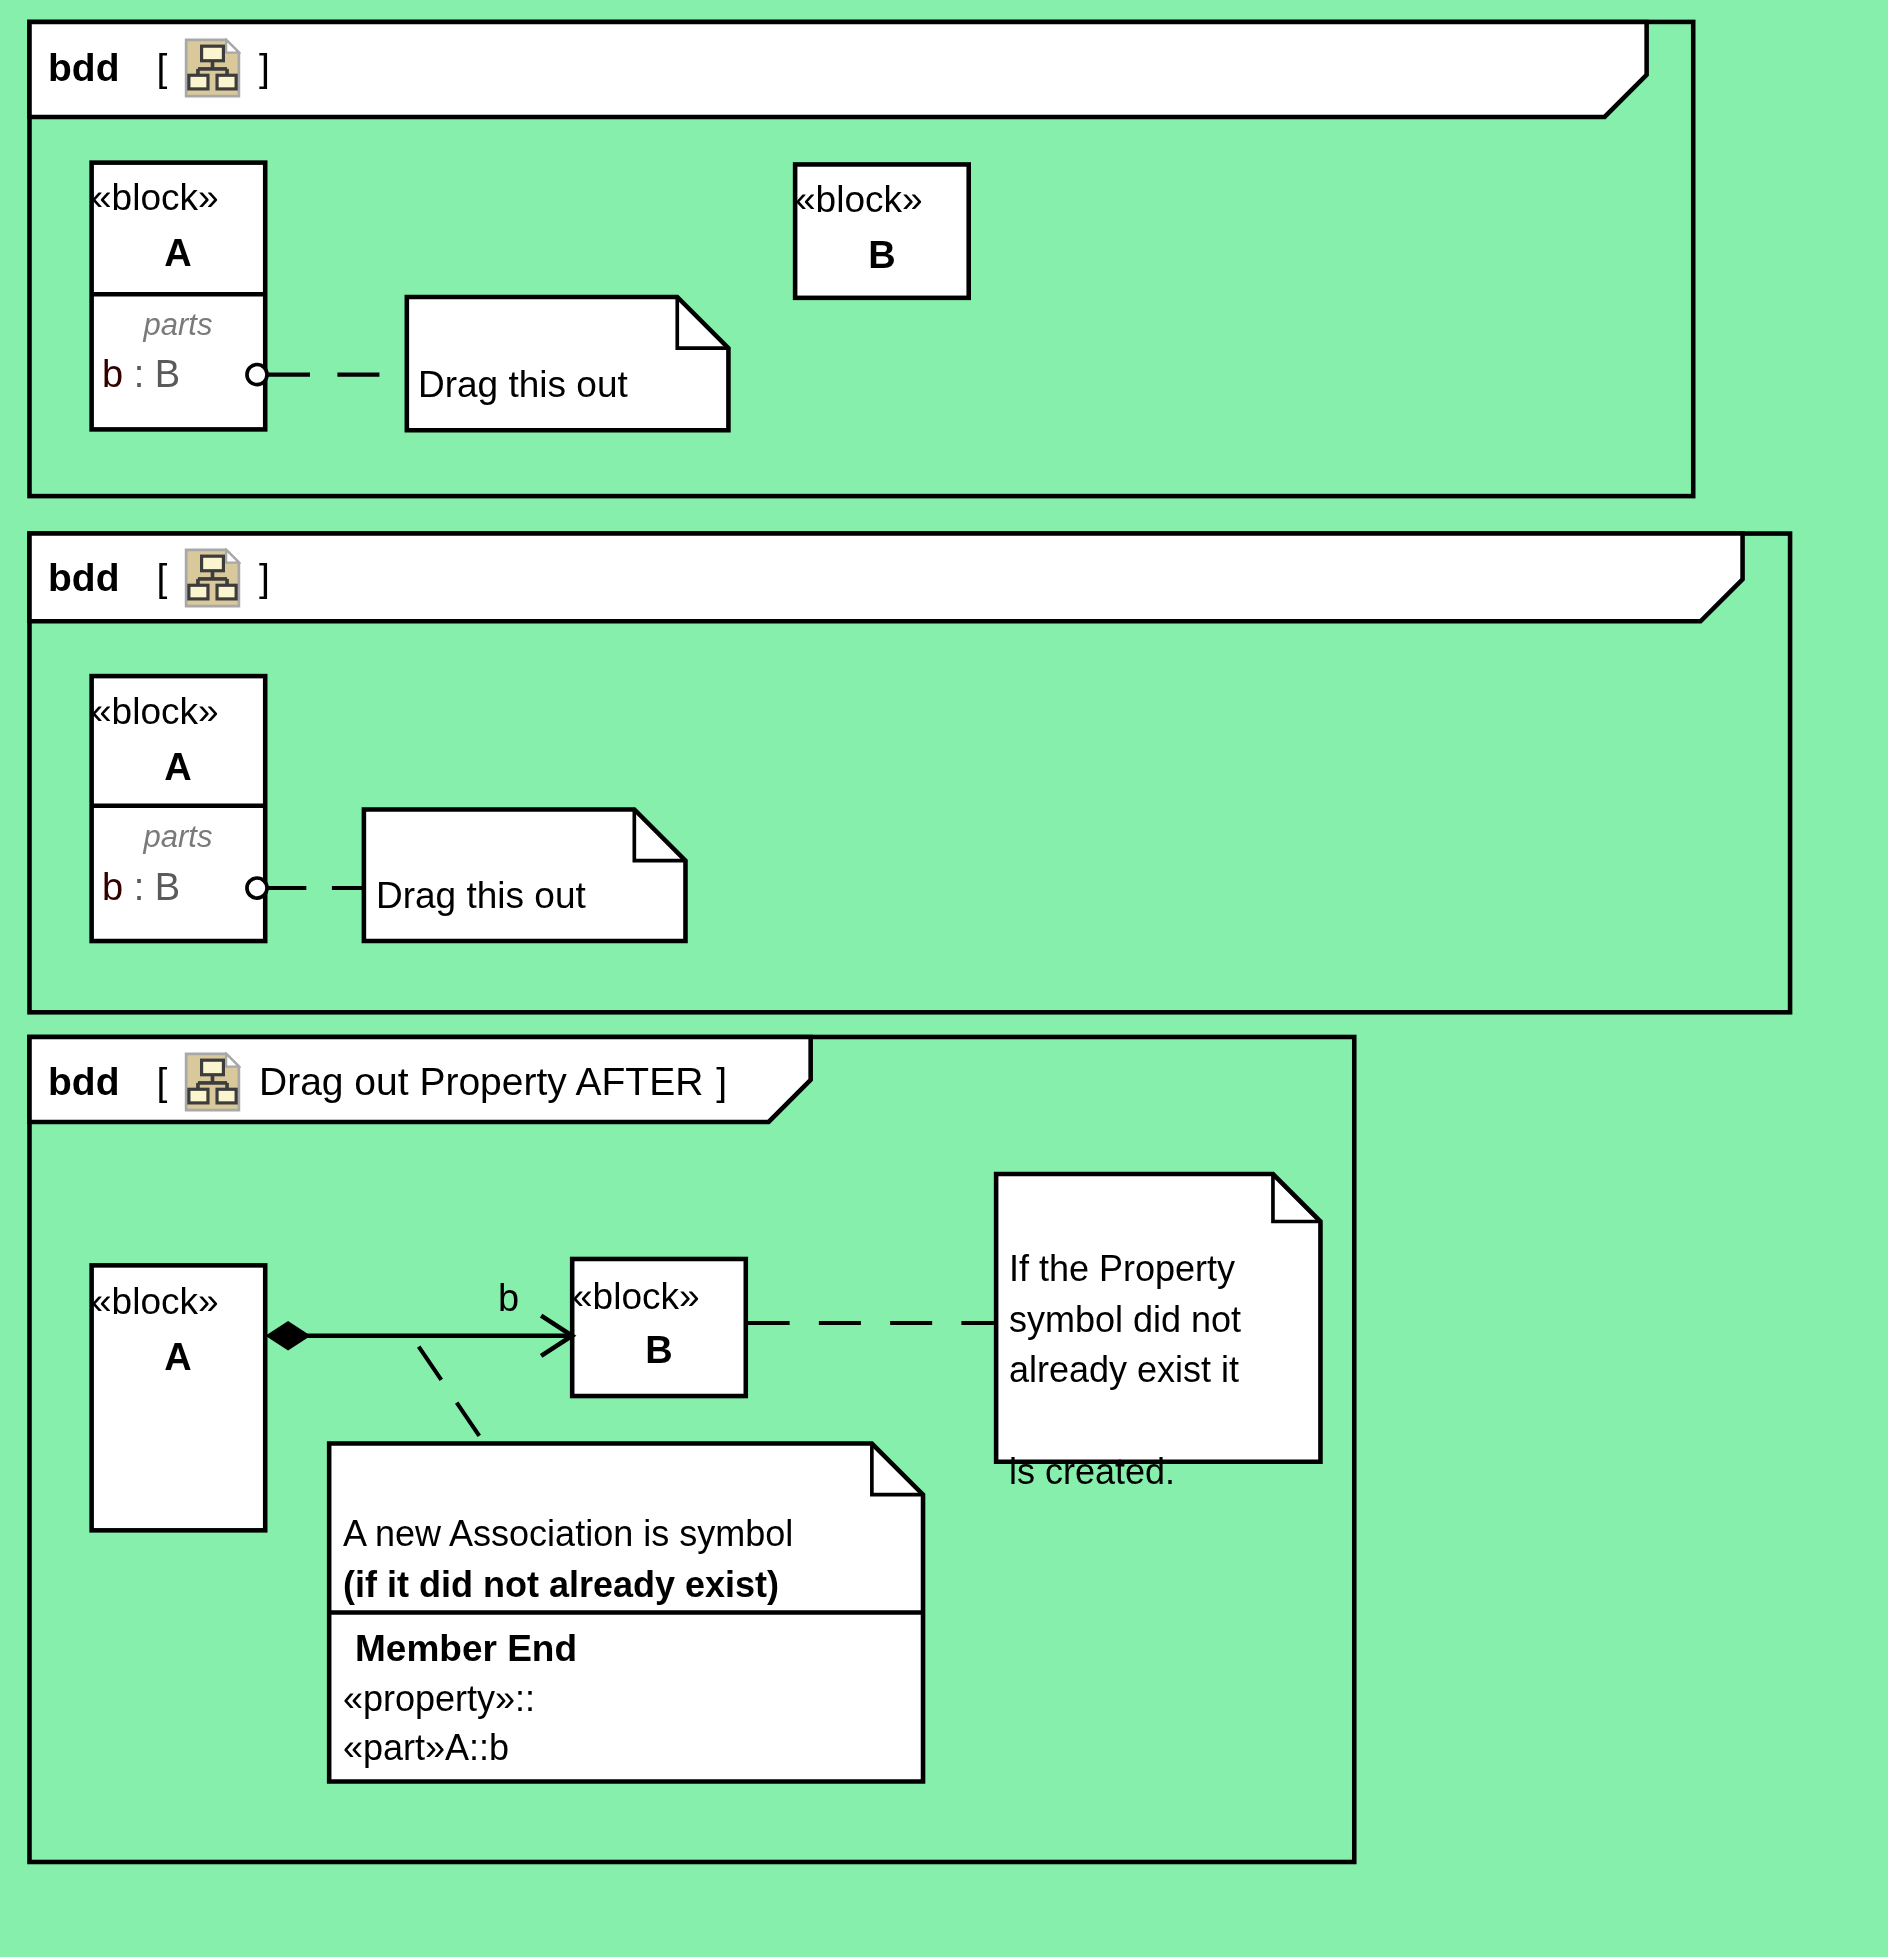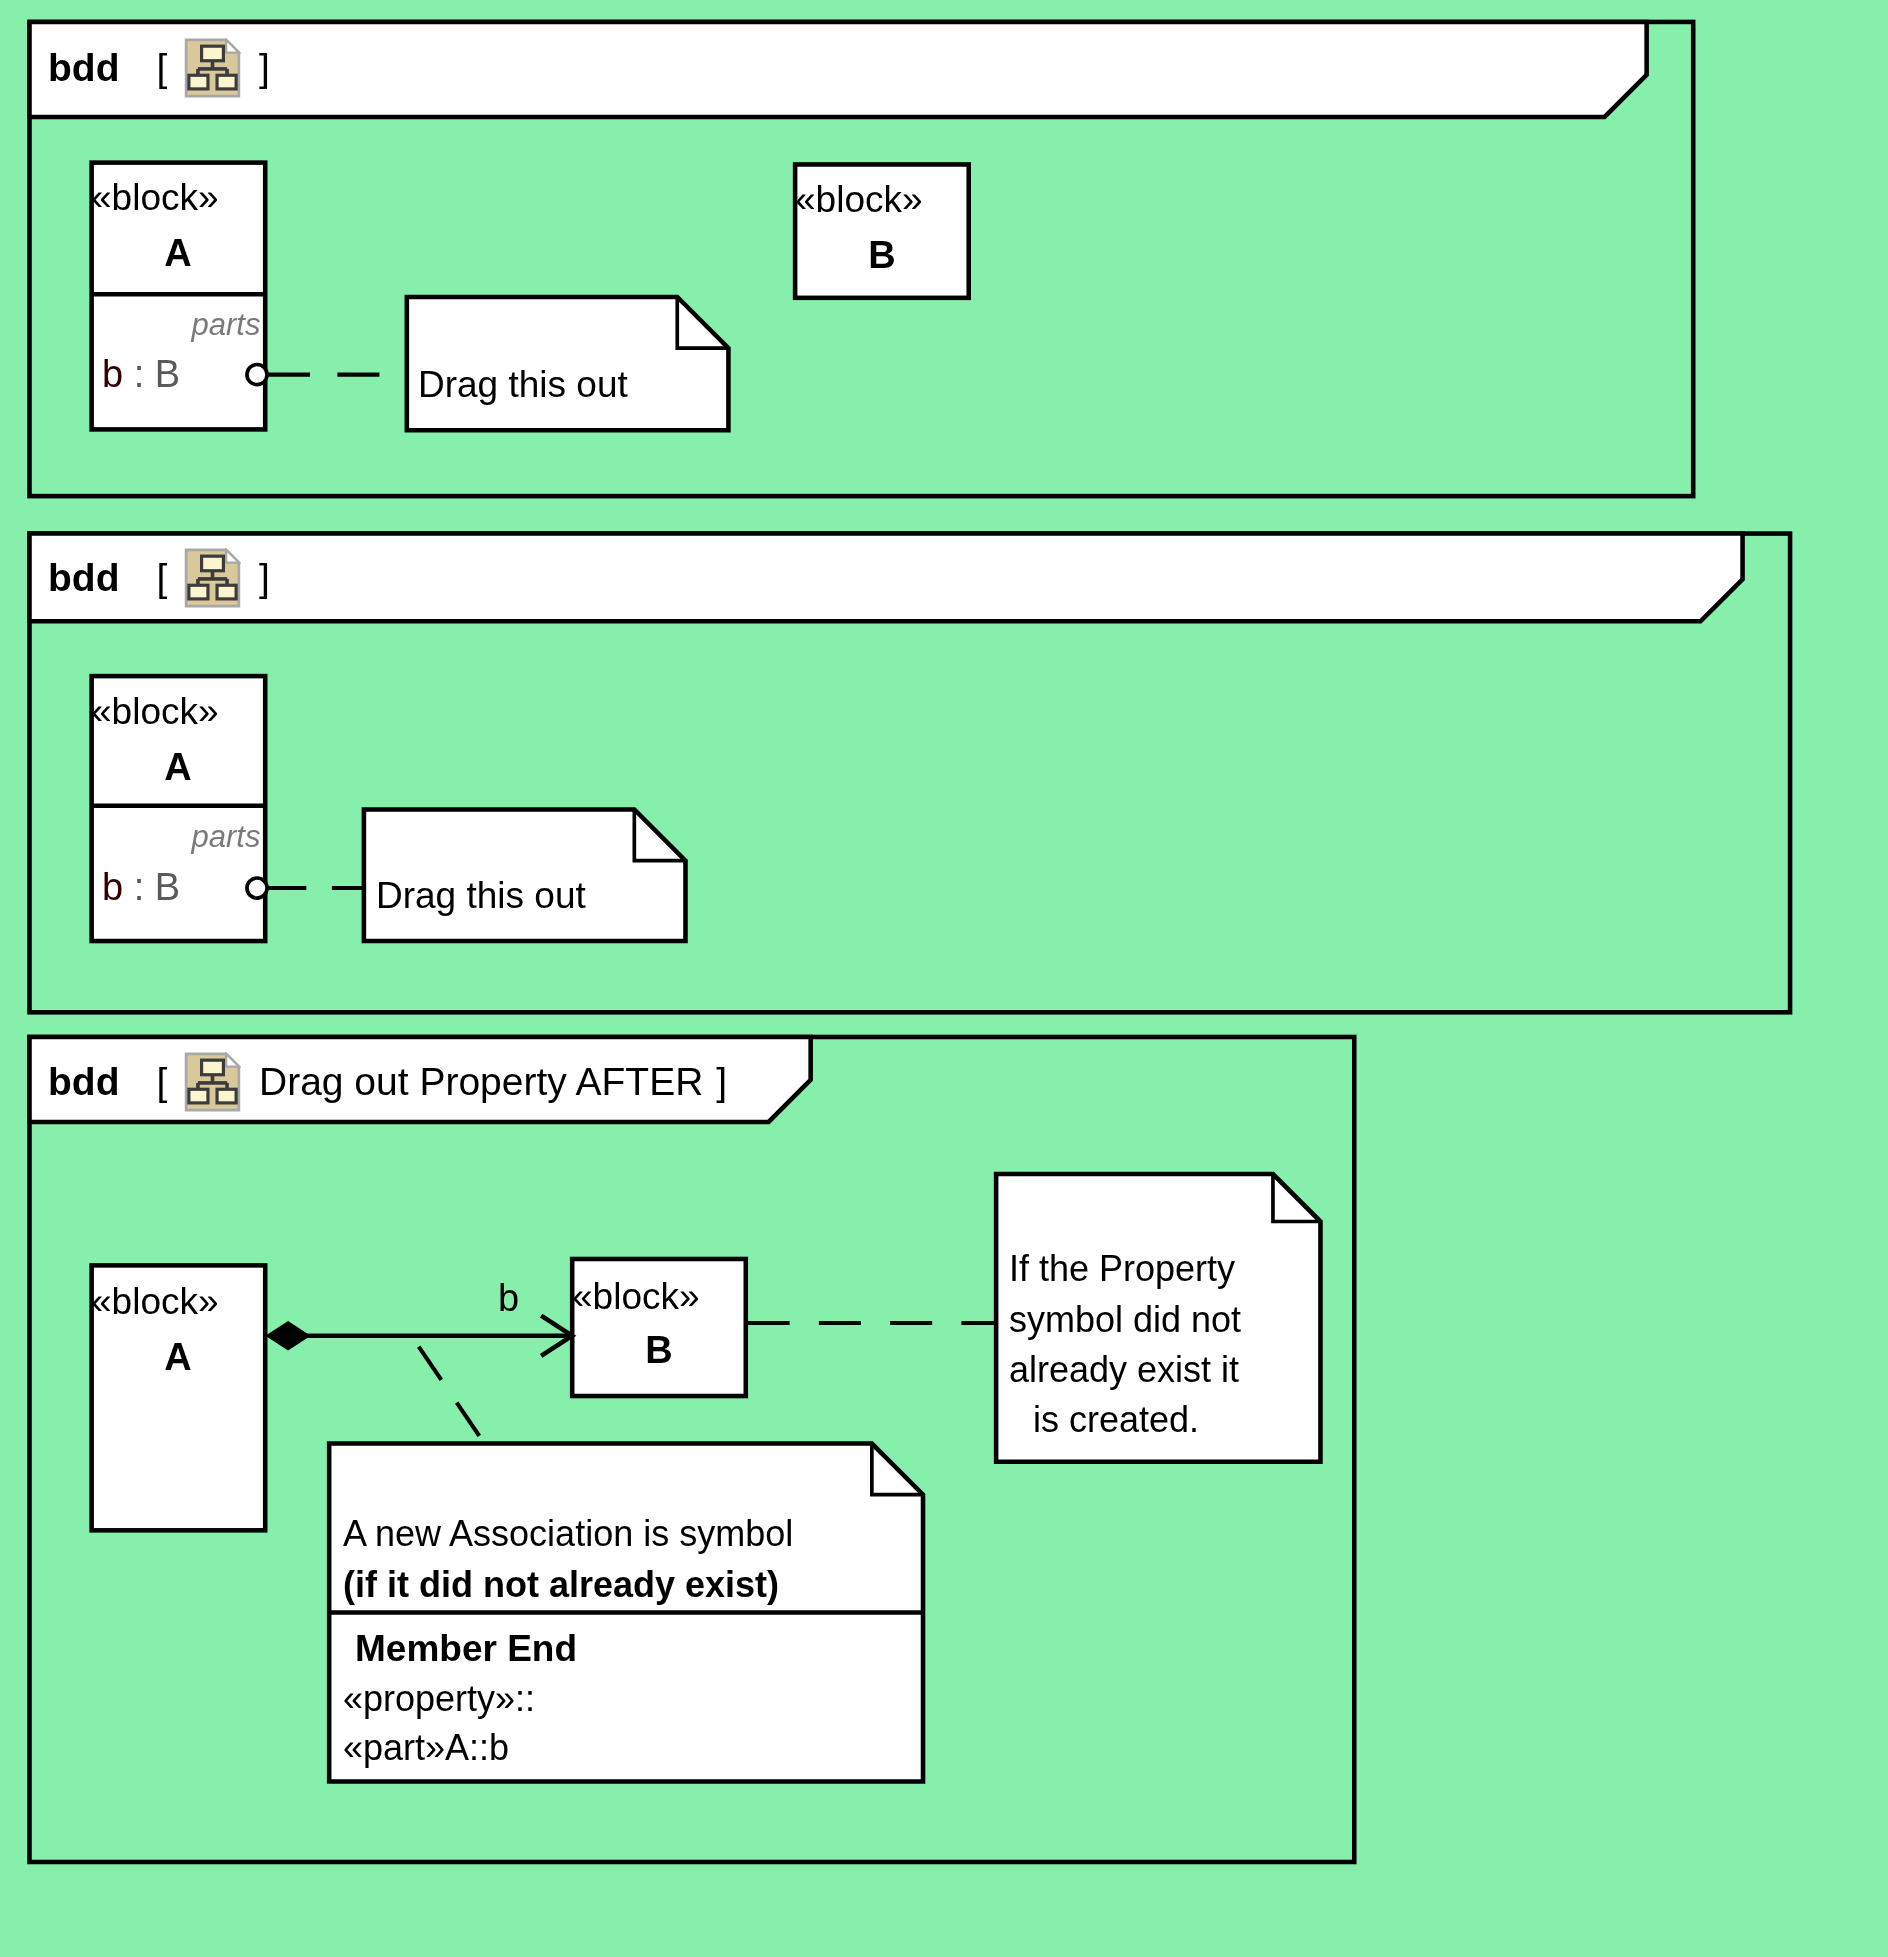--- a/index.html
+++ b/index.html
@@ -7,21 +7,21 @@
           font-family:"Liberation Sans", sans-serif;color:#000;overflow:hidden;}
   svg.shapes{position:absolute;left:0;top:0;width:1889px;height:1957px;}
   .t{position:absolute;white-space:nowrap;line-height:1.15;}
   .hdr{position:absolute;display:flex;align-items:center;height:77px;font-size:39px;}
   .hdr .kw{font-weight:bold;margin-right:37px;}
   .hdr .br{margin:0 16.4px 0 0;}
   .hdr .icon{margin-right:18.3px;display:flex;align-items:center;}
   .hdr .ttl{margin-right:12.8px;}
   .stereo{font-size:37px;}
   .bname{font-size:38px;font-weight:bold;text-align:center;}
-  .partsLbl{font-size:31px;font-style:italic;text-align:center;color:#7a7a7a;padding-left:48px;}
+  .partsLbl{font-size:31px;font-style:italic;text-align:center;color:#7a7a7a;}
   .partEntry{font-size:38px;}
   .partEntry .pn{color:#330000;}
   .partEntry .pt{color:#5a5a5a;}
   .noteTxt{font-size:37px;}
   .noteLine{font-size:36px;line-height:50px;}
   .memberHdr{font-size:37px;font-weight:bold;line-height:48px;margin-left:12px;}
   .assocLbl{font-size:38px;}
 </style>
 </head>
 <body>
@@ -158,21 +158,21 @@
   <div class="t bname" style="left:91px;top:1336px;width:174px;">A</div>
 
   <div class="t stereo" style="left:572px;top:1276px;width:174px;">«block»</div>
   <div class="t bname" style="left:572px;top:1329px;width:174px;">B</div>
 
   <div class="t assocLbl" style="left:498px;top:1277px;">b</div>
 
   <div class="t noteLine" style="left:1009px;top:1244px;">If the Property</div>
   <div class="t noteLine" style="left:1009px;top:1295px;">symbol did not</div>
   <div class="t noteLine" style="left:1009px;top:1345px;">already exist it</div>
-  <div class="t noteLine" style="left:1009px;top:1395px;margin-left:24px;">is created.</div>
+  <div class="t noteLine" style="left:1009px;top:1447px;">is created.</div>
 
   <div class="t noteLine" style="left:343px;top:1509px;">A new Association is symbol</div>
   <div class="t noteLine" style="left:343px;top:1560px;font-weight:bold;">(if it did not already exist)</div>
   <div class="t memberHdr" style="left:343px;top:1625px;">Member End</div>
   <div class="t noteLine" style="left:343px;top:1674px;">«property»::</div>
   <div class="t noteLine" style="left:343px;top:1723px;">«part»A::b</div>
 
 </div>
 
 

